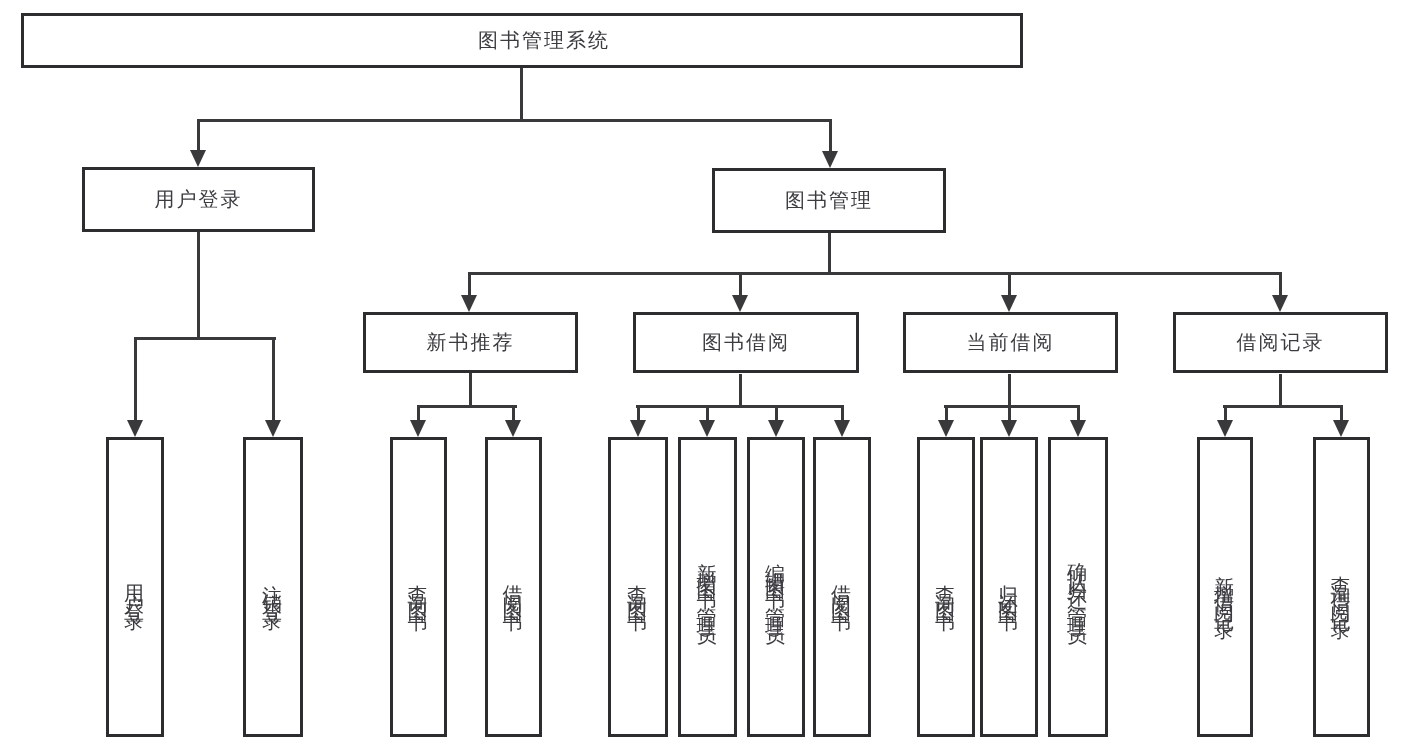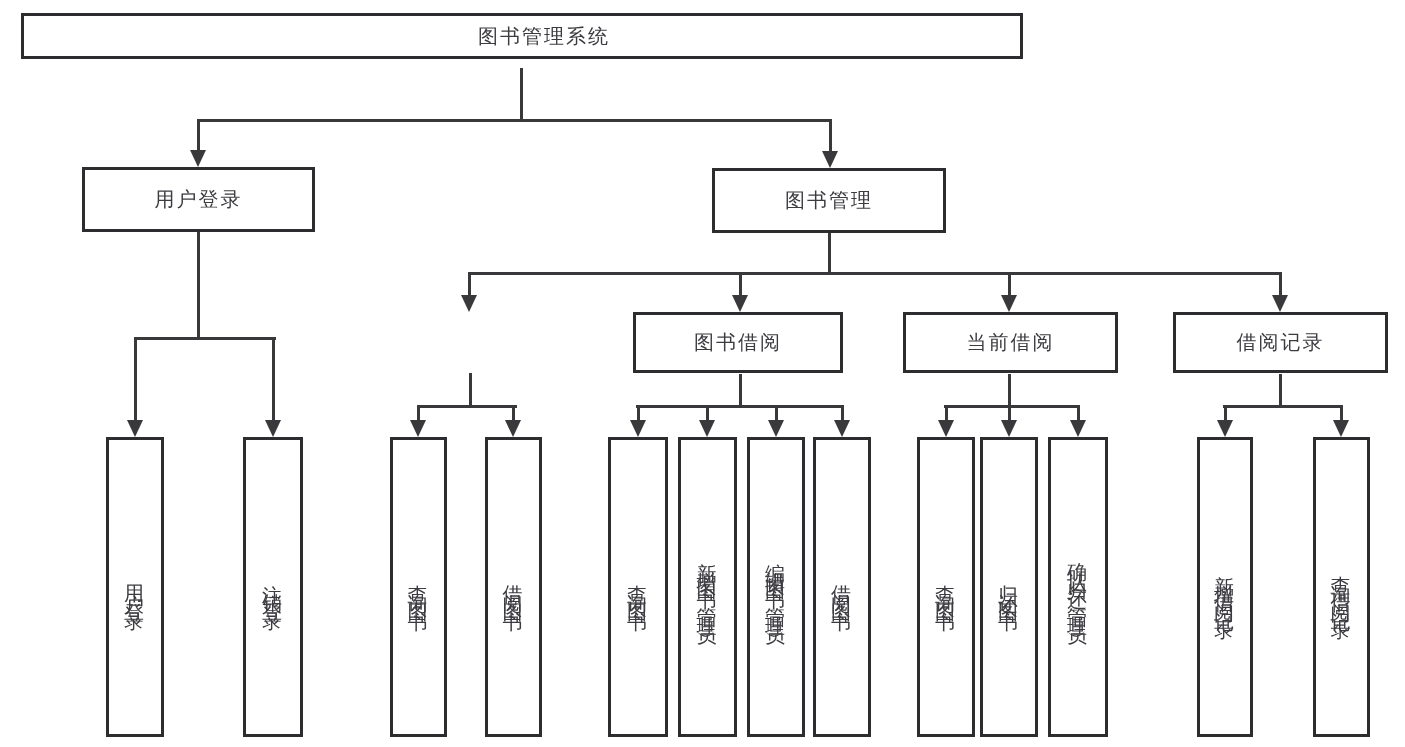--- a/index.html
+++ b/index.html
@@ -76,21 +76,21 @@
     color: #a2a2a6;
     z-index: 5;
     white-space: nowrap;
   }
 </style>
 </head>
 <body>
 
 <div class="canvas">
 
-  <div class="hnode" style="left:21px; top:13px; width:1002px; height:46px;padding-left:44px;">图书管理系统</div>
+  <div class="hnode" style="left:21px; top:13px; width:1002px; height:55px;padding-left:44px;">图书管理系统</div>
 
   <div class="vline" style="left:520px; top:68px; height:53px;"></div>
   <div class="hline" style="left:197px; top:119px; width:635px;"></div>
   <div class="vline" style="left:197px; top:119px; height:33px;"></div>
   <div class="arrow" style="left:190px; top:150px;"></div>
   <div class="vline" style="left:829px; top:119px; height:33px;"></div>
   <div class="arrow" style="left:822px; top:151px;"></div>
 
   <div class="hnode" style="left:82px; top:167px; width:233px; height:65px;">用户登录</div>
   <div class="hnode" style="left:712px; top:168px; width:234px; height:65px;">图书管理</div>
@@ -106,21 +106,22 @@
   <div class="hline" style="left:468px; top:272px; width:814px;"></div>
   <div class="vline" style="left:468px; top:272px; height:25px;"></div>
   <div class="arrow" style="left:461px; top:295px;"></div>
   <div class="vline" style="left:739px; top:272px; height:25px;"></div>
   <div class="arrow" style="left:732px; top:295px;"></div>
   <div class="vline" style="left:1008px; top:272px; height:25px;"></div>
   <div class="arrow" style="left:1001px; top:295px;"></div>
   <div class="vline" style="left:1279px; top:272px; height:25px;"></div>
   <div class="arrow" style="left:1272px; top:295px;"></div>
 
-  <div class="hnode" style="left:633px; top:312px; width:210px; height:61px;">图书借阅</div>
+  <div class="hnode" style="left:363px; top:312px; width:215px; height:61px;">新书推荐</div>
+  <div class="hnode" style="left:633px; top:312px; width:226px; height:61px;">图书借阅</div>
   <div class="hnode" style="left:1173px; top:312px; width:215px; height:61px;">借阅记录</div>
   <div class="hnode" style="left:903px; top:312px; width:215px; height:61px;">当前借阅</div>
 
   <div class="vline" style="left:469px; top:373px; height:34px;"></div>
   <div class="hline" style="left:417px; top:405px; width:100px;"></div>
   <div class="vline" style="left:417px; top:405px; height:17px;"></div>
   <div class="arrow" style="left:410px; top:420px;"></div>
   <div class="vline" style="left:512px; top:405px; height:17px;"></div>
   <div class="arrow" style="left:505px; top:420px;"></div>
 

